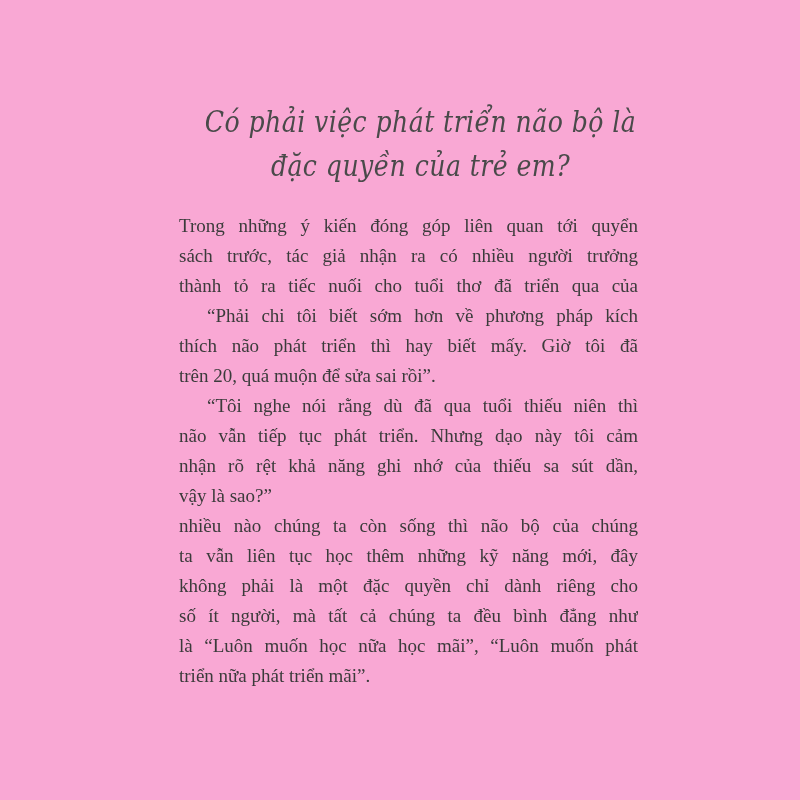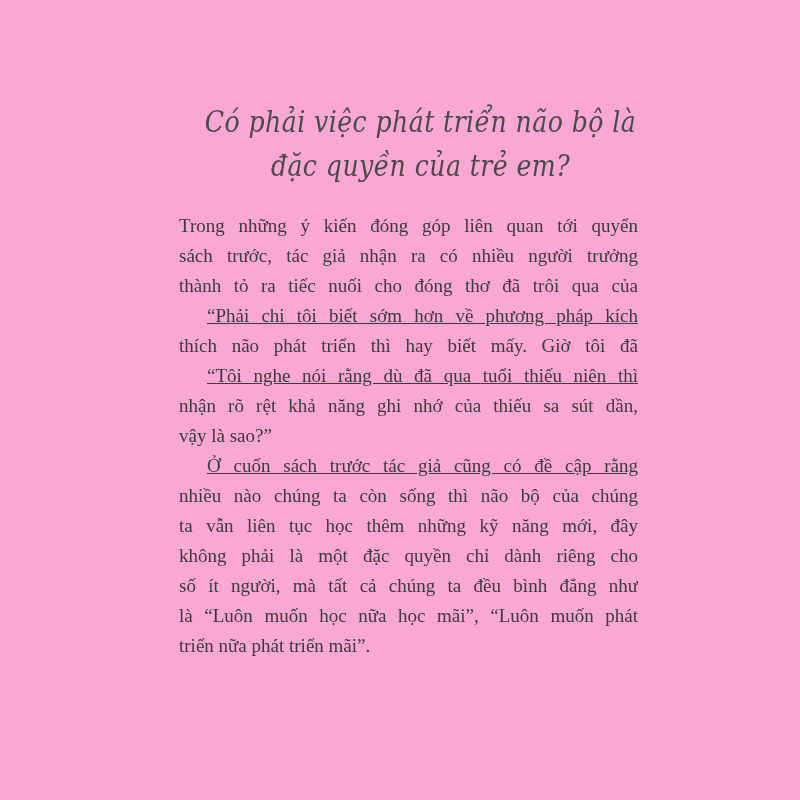--- a/index.html
+++ b/index.html
@@ -49,48 +49,48 @@
   .line {
     text-align: justify;
     text-align-last: justify;
     overflow: hidden;
   }
   .line.last {
     text-align-last: left;
   }
   .line.indent {
     text-indent: 28px;
-    text-decoration: underline;
   }
 </style>
 </head>
 <body>
 
 <div class="page">
   <div class="title-block">
     <span class="title-line">Có phải việc phát triển não bộ là</span>
     <span class="title-line">đặc quyền của trẻ em?</span>
   </div>
   <div class="body-block">
       <div class="para">
         <div class="line">Trong những ý kiến đóng góp liên quan tới quyển</div>
         <div class="line">sách trước, tác giả nhận ra có nhiều người trưởng</div>
-        <div class="line">thành tỏ ra tiếc nuối cho đóng thơ đã trôi qua của</div>
+        <div class="line">thành tỏ ra tiếc nuối cho tuổi thơ đã triển qua của</div>
       </div>
       <div class="para">
         <div class="line indent">“Phải chi tôi biết sớm hơn về phương pháp kích</div>
         <div class="line">thích não phát triển thì hay biết mấy. Giờ tôi đã</div>
+        <div class="line last">trên 20, quá muộn để sửa sai rồi”.</div>
       </div>
       <div class="para">
         <div class="line indent">“Tôi nghe nói rằng dù đã qua tuổi thiếu niên thì</div>
+        <div class="line">não vẫn tiếp tục phát triển. Nhưng dạo này tôi cảm</div>
         <div class="line">nhận rõ rệt khả năng ghi nhớ của thiếu sa sút dần,</div>
         <div class="line last">vậy là sao?”</div>
       </div>
       <div class="para">
-        <div class="line indent">Ở cuốn sách trước tác giả cũng có đề cập rằng</div>
         <div class="line">nhiều nào chúng ta còn sống thì não bộ của chúng</div>
         <div class="line">ta vẫn liên tục học thêm những kỹ năng mới, đây</div>
         <div class="line">không phải là một đặc quyền chỉ dành riêng cho</div>
         <div class="line">số ít người, mà tất cả chúng ta đều bình đẳng như</div>
         <div class="line">là “Luôn muốn học nữa học mãi”, “Luôn muốn phát</div>
         <div class="line last">triển nữa phát triển mãi”.</div>
       </div>
     </div>
 </div>
 

